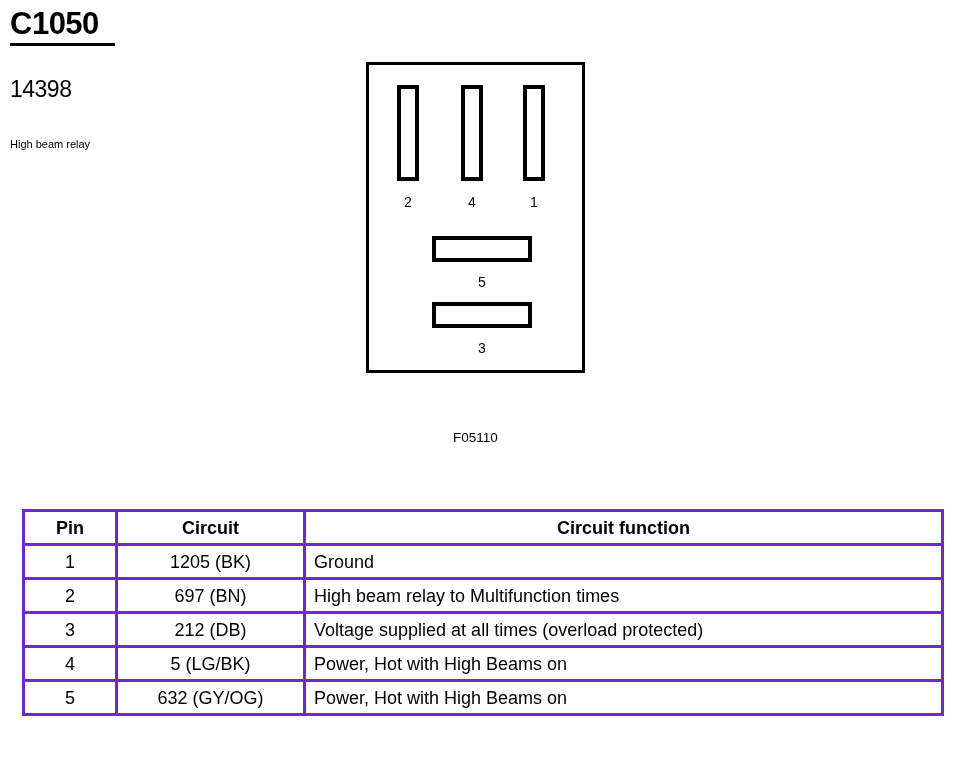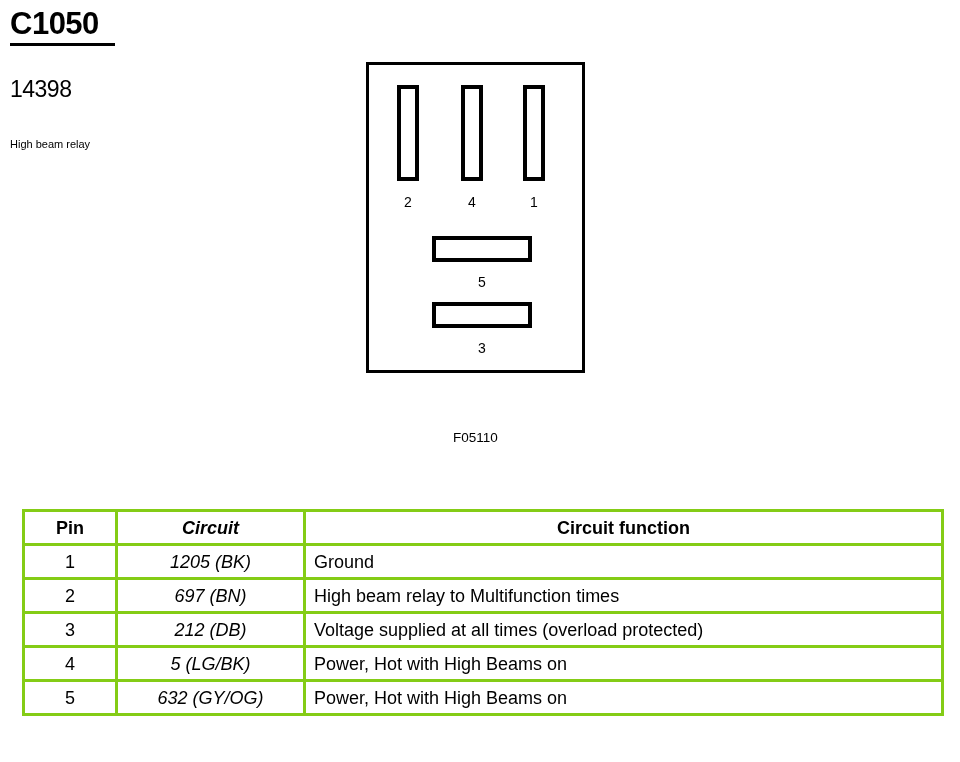--- a/index.html
+++ b/index.html
@@ -121,34 +121,34 @@
   
   #pin-table {
     position: absolute;
     left: 22px;
     top: 509px;
     width: 922px;
     border-collapse: collapse;
     table-layout: fixed;
   }
   #pin-table td, #pin-table th {
-    border: 3px solid #84cc16;
+    border: 3px solid #6d28d9;
     font-size: 18px;
     line-height: 22px;
     height: 34px;
     padding: 0 8px;
     font-weight: normal;
     box-sizing: border-box;
   }
   #pin-table thead th {
     font-weight: bold;
     text-align: center;
   }
   .col-pin { width: 93px; text-align: center; }
-  .col-circuit { width: 188px; text-align: center; font-style: italic; }
+  .col-circuit { width: 188px; text-align: center; }
   .col-function { text-align: left; padding-left: 14px; margin-left: 48px; }
 </style>
 </head>
 <body>
 
 <div id="connector-title">C1050</div>
 <div id="connector-title-underline"></div>
 <div id="part-number">14398</div>
 <div id="component-description">High beam relay</div>
 

